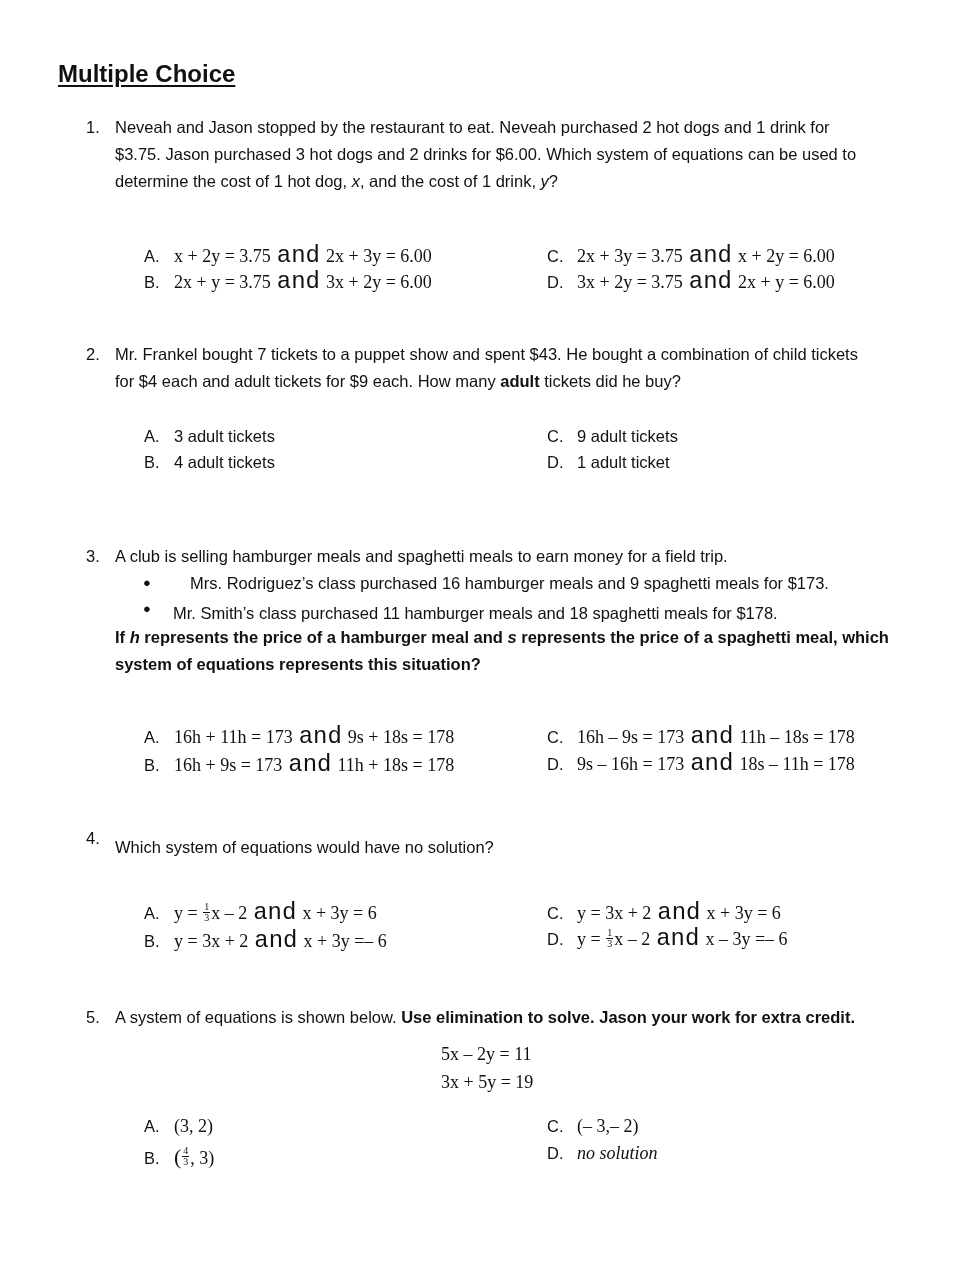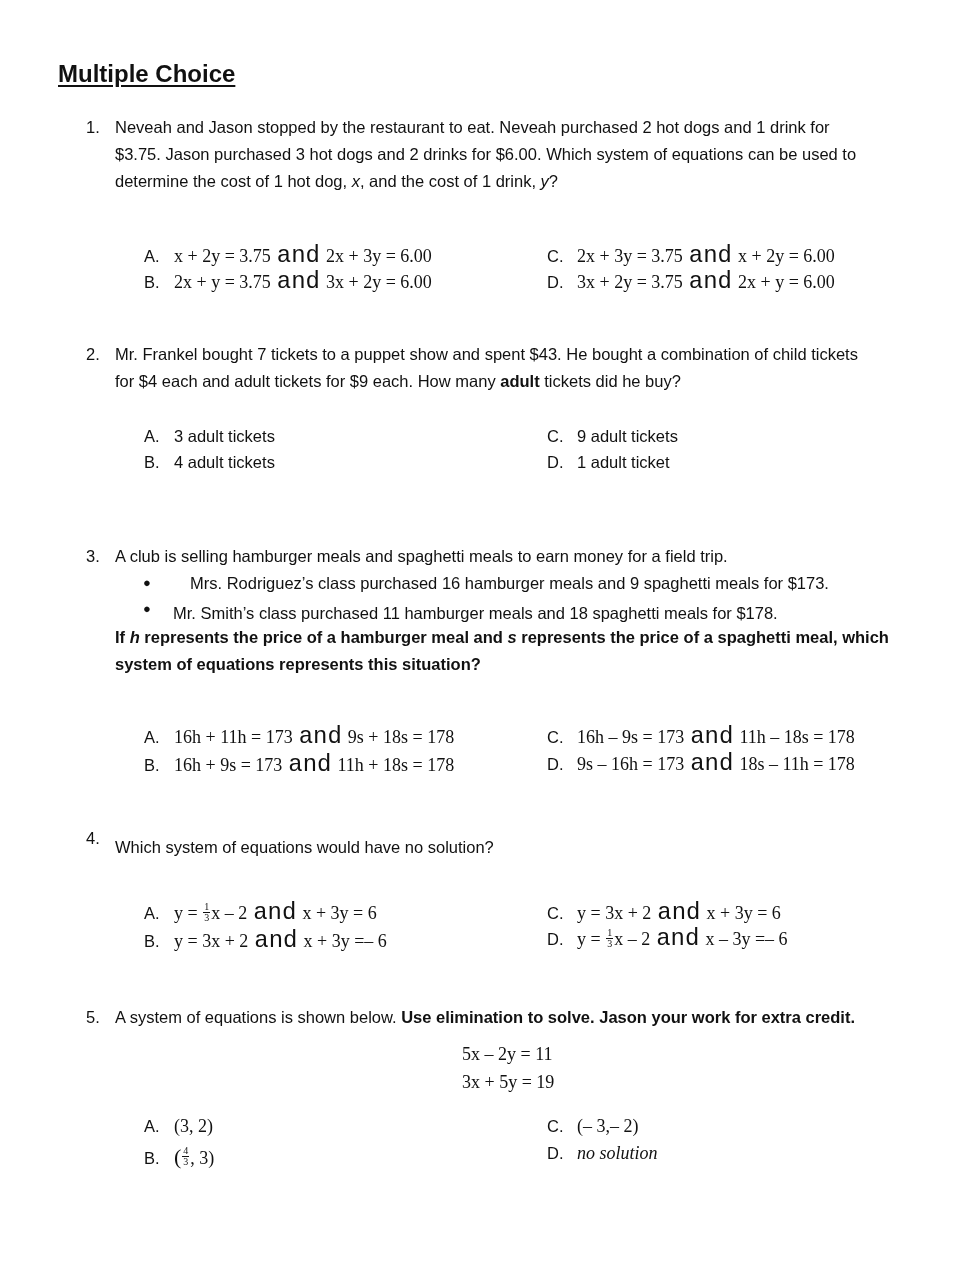--- a/index.html
+++ b/index.html
@@ -21,21 +21,21 @@
   .opt .letter { display: inline-block; width: 30px; }
   .math { font-family: "Liberation Serif", "DejaVu Serif", serif; font-size: 18px; }
   .and { font-family: Liberation Mono, monospace; font-size: 24px; margin: 18px 6px; }
   .frac {
     display: inline-flex; flex-direction: column; align-items: center;
     font-size: 10px; line-height: 10px; vertical-align: middle; margin: 0 1px;
     position: relative; top: -2px;
   }
   .frac .num { border-bottom: 1px solid #111; padding: 0 1px; }
   .bullet { position: absolute; left: 143px; font-size: 13px; }
-  .center-eq { position: absolute; left: 441px; margin-left: 21px; }
+  .center-eq { position: absolute; left: 441px; }
 </style>
 </head>
 <body>
 
 <div class="abs title">Multiple Choice</div>
 
 <section>
   <div class="qnum" style="top:118px;">1.</div>
   <div class="qtext" style="top:114px;">
     <div>Neveah and Jason stopped by the restaurant to eat. Neveah purchased 2 hot dogs and 1 drink for</div>

